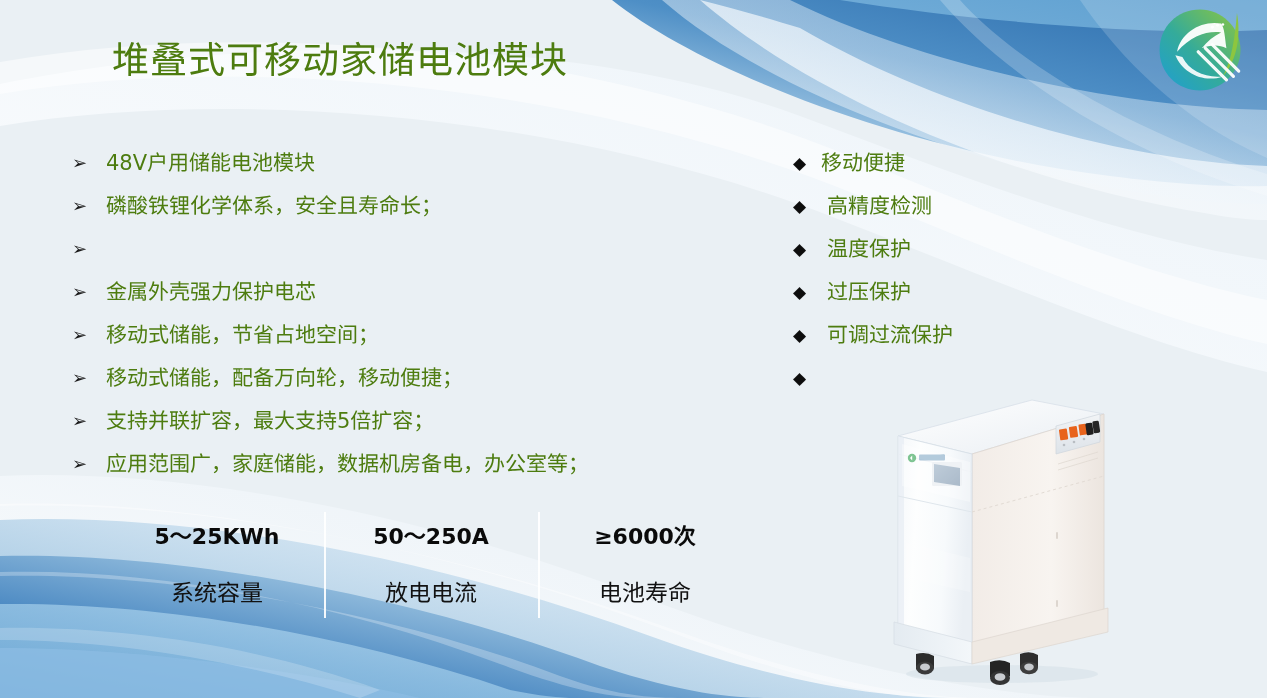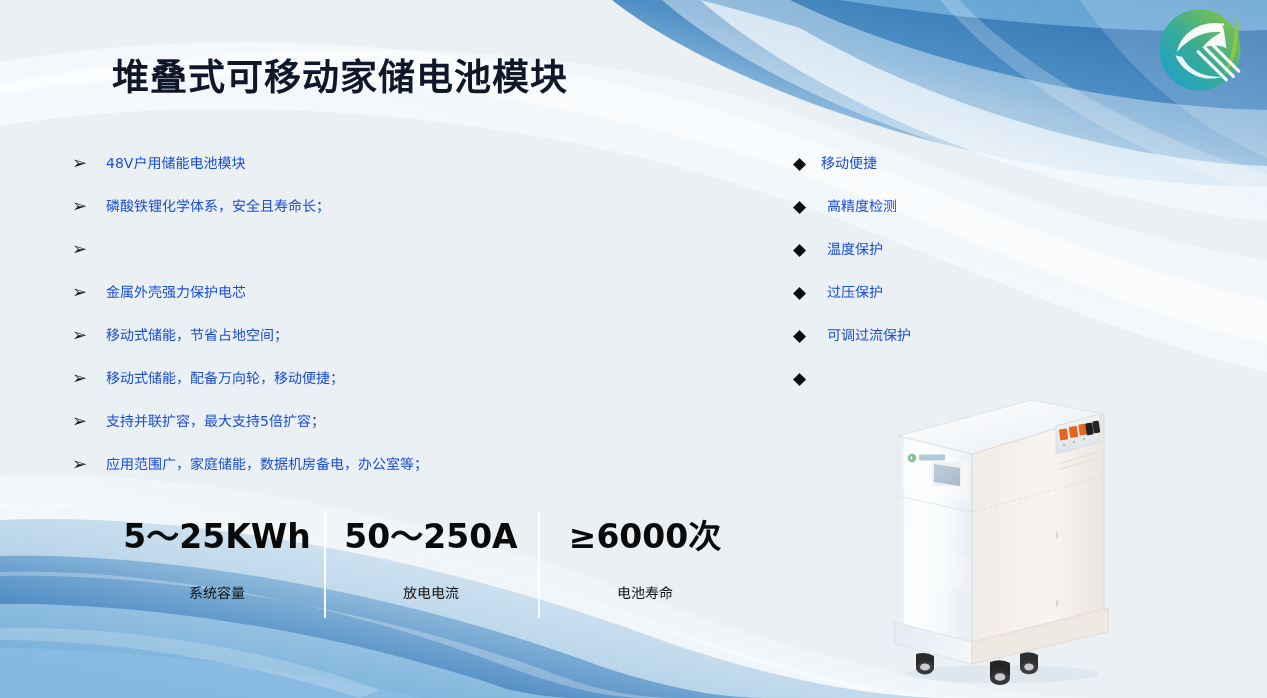--- a/index.html
+++ b/index.html
@@ -32,25 +32,25 @@
     left: 1156px;
     top: 6px;
     width: 88px;
     height: 88px;
   }
 
   
   #page-title {
     position: absolute;
     left: 112px;
-    top: 55px;
+    top: 38px;
     font-size: 37px;
     line-height: 46px;
-    font-weight: 700;
-    color: #0f172a;
+    font-weight: 400;
+    color: #4d7c0f;
     letter-spacing: 1px;
     white-space: nowrap;
   }
 
   
   #features-left {
     position: absolute;
     left: 72px;
     top: 148px;
     width: 680px;
@@ -62,23 +62,23 @@
   }
   .feat-marker-arrow {
     flex: 0 0 34px;
     font-size: 18px;
     line-height: 30px;
     color: #1b1b1b;
     text-align: left;
     font-family: "DejaVu Sans", sans-serif;
   }
   .feat-text {
-    font-size: 14px;
+    font-size: 21px;
     line-height: 30px;
-    color: #1d4ed8;
+    color: #4d7c0f;
     white-space: nowrap;
     font-family: "DejaVu Sans", "Liberation Sans", sans-serif;
   }
 
   
   #features-right {
     position: absolute;
     left: 793px;
     top: 148px;
     width: 300px;
@@ -113,30 +113,30 @@
     content: "";
     position: absolute;
     left: 0;
     top: 0;
     width: 1.5px;
     height: 106px;
     background: rgba(255,255,255,0.92);
   }
   .stat-value {
     margin-top: 5px;
-    font-size: 33px;
+    font-size: 22px;
     line-height: 40px;
     font-weight: bold;
     color: #0a0a0a;
     white-space: nowrap;
     font-family: "DejaVu Sans", "Liberation Sans", sans-serif;
   }
   .stat-label {
     margin-top: 22px;
-    font-size: 14px;
+    font-size: 23px;
     line-height: 28px;
     color: #121212;
     white-space: nowrap;
     font-family: "DejaVu Sans", "Liberation Sans", sans-serif;
   }
 
   
   #product-photo {
     position: absolute;
     left: 880px;

